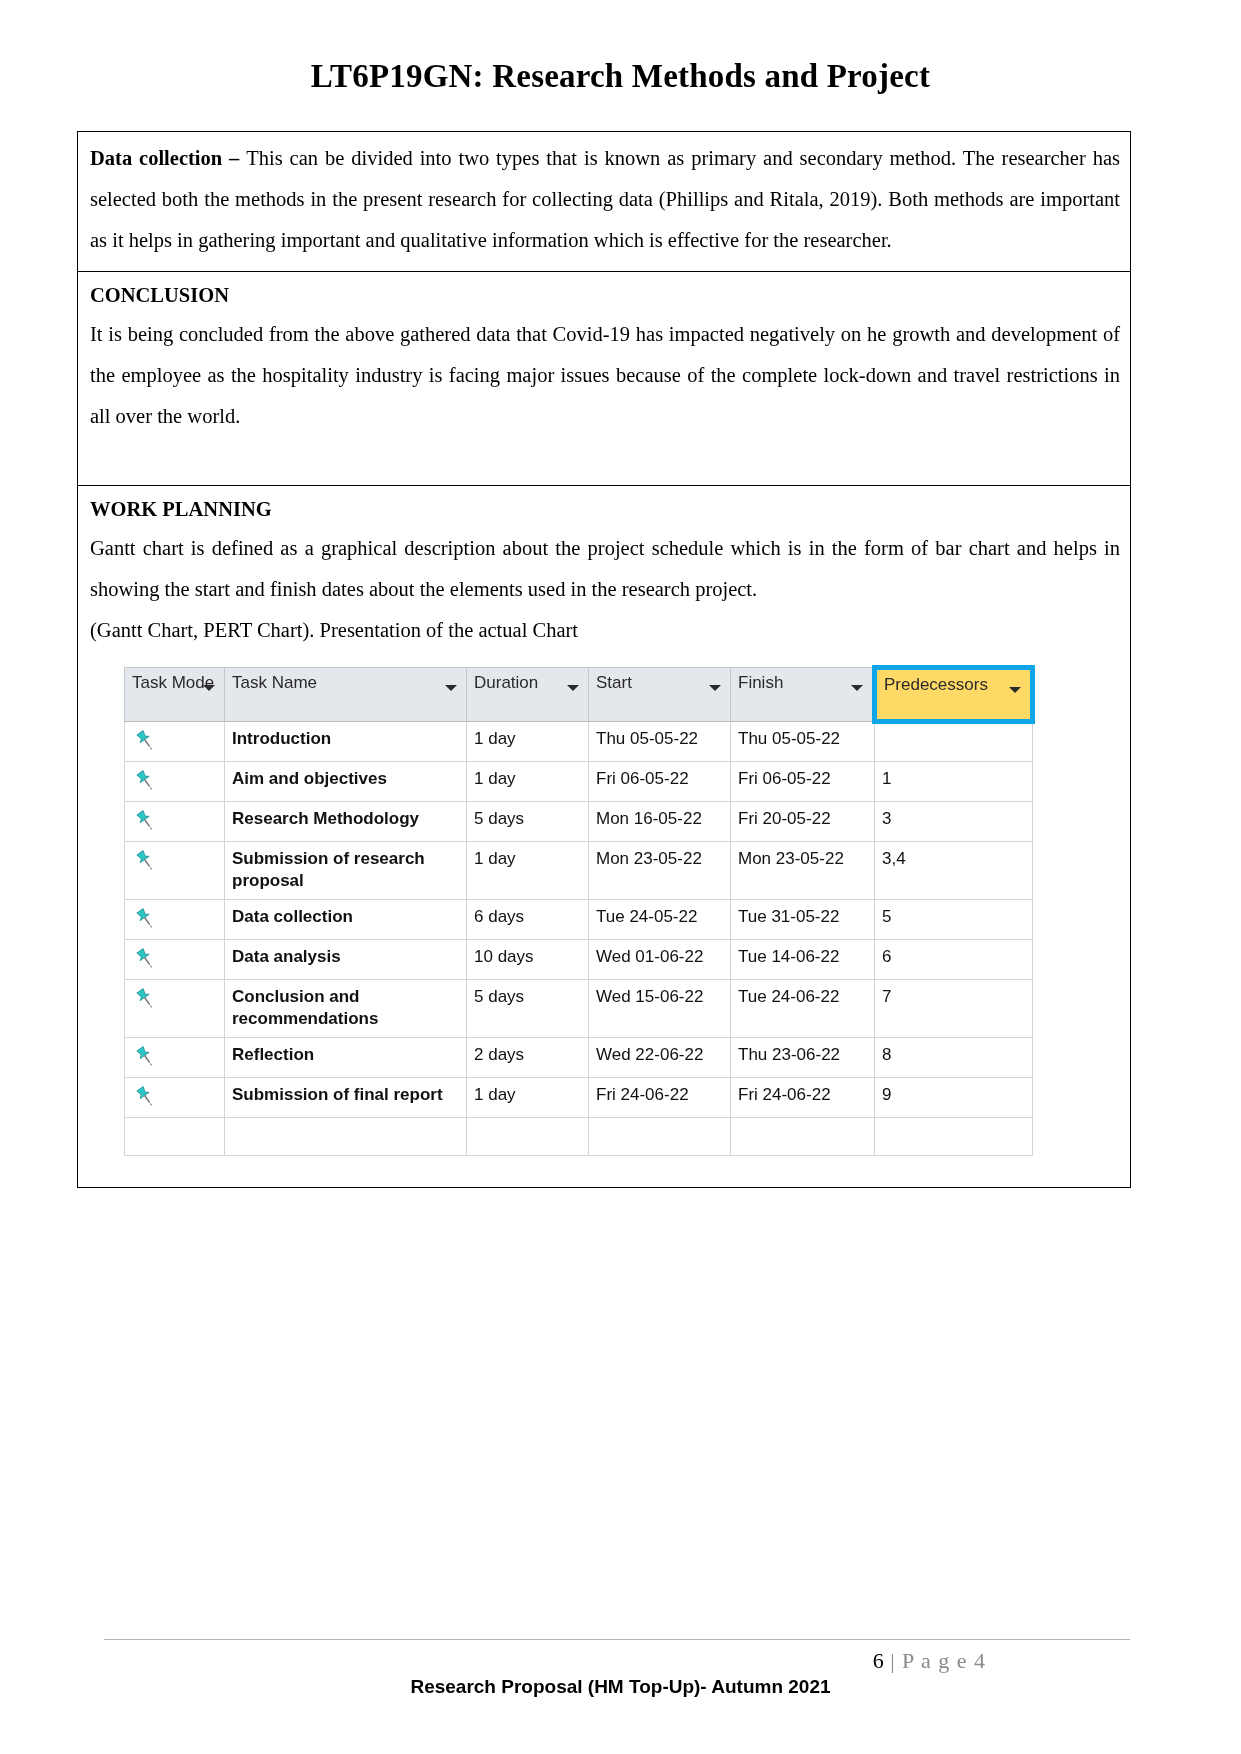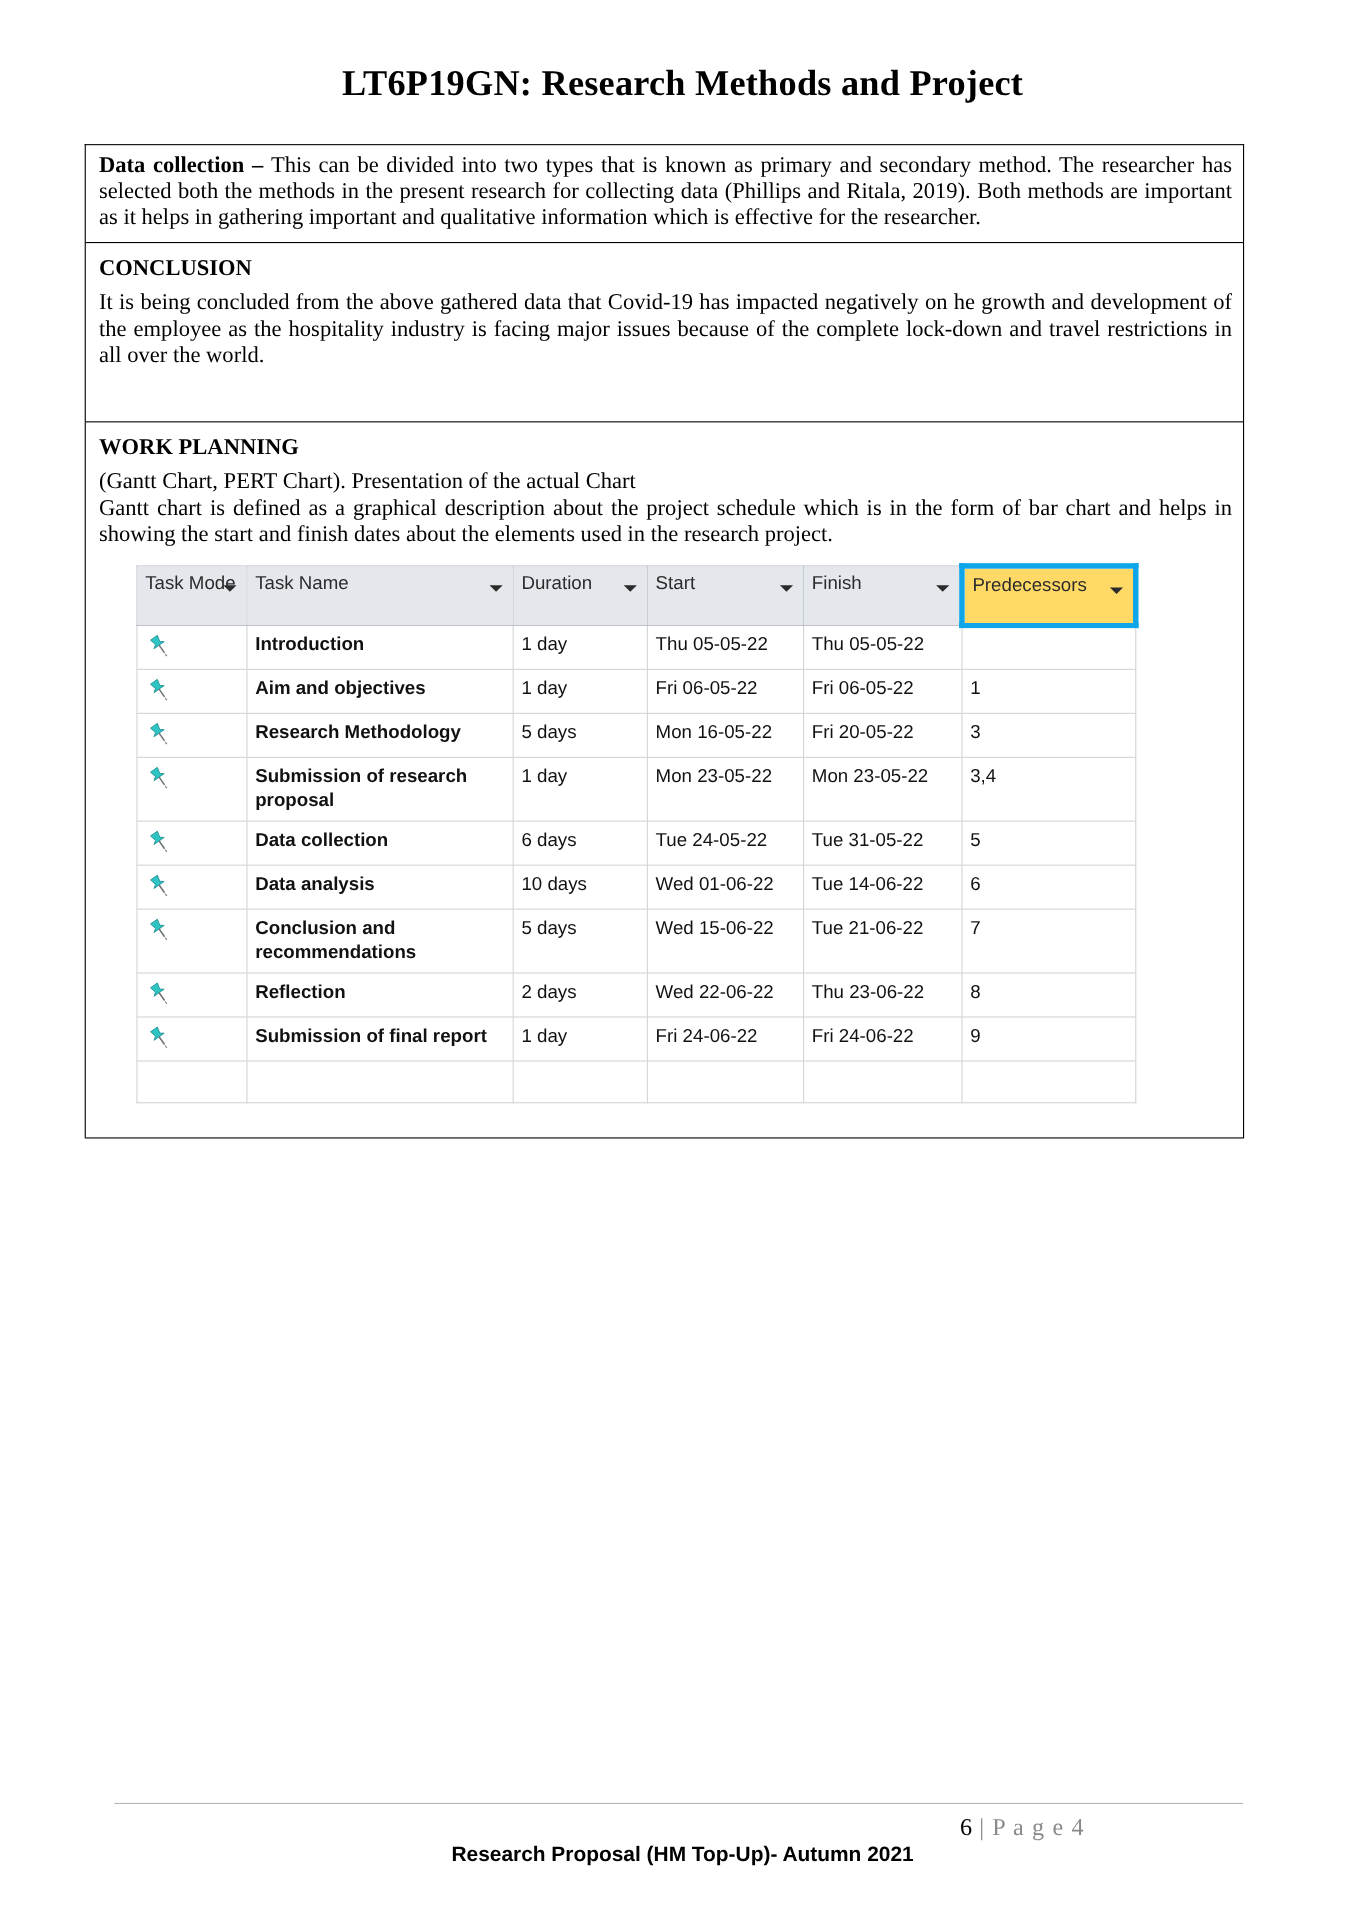--- a/index.html
+++ b/index.html
@@ -51,21 +51,21 @@
   .cell {
     box-sizing: border-box;
     padding: 6px 10px 10px 12px;
     border-bottom: 1.5px solid #000;
   }
   .cell:last-child { border-bottom: 1.5px solid #000; }
 
   .para {
     font-family: "Liberation Serif", serif;
     font-size: 20.5px;
-    line-height: 24px;
+    line-height: 41px;
     text-align: justify;
     text-justify: inter-word;
     margin: 0;
     color: #000;
   }
   .para.nojust { text-align: left; }
   .para b, .bold { font-weight: bold; }
 
   .heading {
     font-family: "Liberation Serif", serif;
@@ -199,22 +199,22 @@
     </div>
 
     <div class="cell">
       <div class="heading">CONCLUSION</div>
       <p class="para">It is being concluded from the above gathered data that Covid-19 has impacted negatively on he growth and development of the employee as the hospitality industry is facing major issues because of the complete lock-down and travel restrictions in all over the world.</p>
       <div class="spacer-line"></div>
     </div>
 
     <div class="cell">
       <div class="heading">WORK PLANNING</div>
+      <p class="para">Gantt chart is defined as a graphical description about the project schedule which is in the form of bar chart and helps in showing the start and finish dates about the elements used in the research project.</p>
       <p class="para nojust">(Gantt Chart, PERT Chart). Presentation of the actual Chart</p>
-      <p class="para">Gantt chart is defined as a graphical description about the project schedule which is in the form of bar chart and helps in showing the start and finish dates about the elements used in the research project.</p>
 
       <div class="gantt-wrap">
         <table class="gantt">
           <thead>
             <tr>
               <th class="c-mode">
                 <span class="th-inner">Task Mode</span>
                 <span class="filter-arrow"></span>
               </th>
               <th class="c-name">
@@ -328,21 +328,21 @@
                 <td class="c-mode"><span><svg class="pin" viewBox="0 0 26 26" xmlns="http://www.w3.org/2000/svg">
                       <g transform="rotate(-35 13 12)">
                         <path d="M9.2 3.2 L16.8 3.2 L15.4 9.0 L18.6 11.4 L7.4 11.4 L10.6 9.0 Z" fill="#2fc4c4" stroke="#1c8e92" stroke-width="0.7" stroke-linejoin="round"></path>
                         <rect x="12.3" y="11.4" width="1.4" height="8.6" fill="#6f7276"></rect>
                         <path d="M13 20 L13.7 23.4 L12.3 23.4 Z" fill="#6f7276"></path>
                       </g>
                     </svg></span></td>
                 <td class="c-name">Conclusion and recommendations</td>
                 <td class="c-dur">5 days</td>
                 <td class="c-start">Wed 15-06-22</td>
-                <td class="c-fin">Tue 21-06-22</td>
+                <td class="c-fin">Tue 24-06-22</td>
                 <td class="c-pred">7</td>
               </tr>
               <tr>
                 <td class="c-mode"><span><svg class="pin" viewBox="0 0 26 26" xmlns="http://www.w3.org/2000/svg">
                       <g transform="rotate(-35 13 12)">
                         <path d="M9.2 3.2 L16.8 3.2 L15.4 9.0 L18.6 11.4 L7.4 11.4 L10.6 9.0 Z" fill="#2fc4c4" stroke="#1c8e92" stroke-width="0.7" stroke-linejoin="round"></path>
                         <rect x="12.3" y="11.4" width="1.4" height="8.6" fill="#6f7276"></rect>
                         <path d="M13 20 L13.7 23.4 L12.3 23.4 Z" fill="#6f7276"></path>
                       </g>
                     </svg></span></td>

